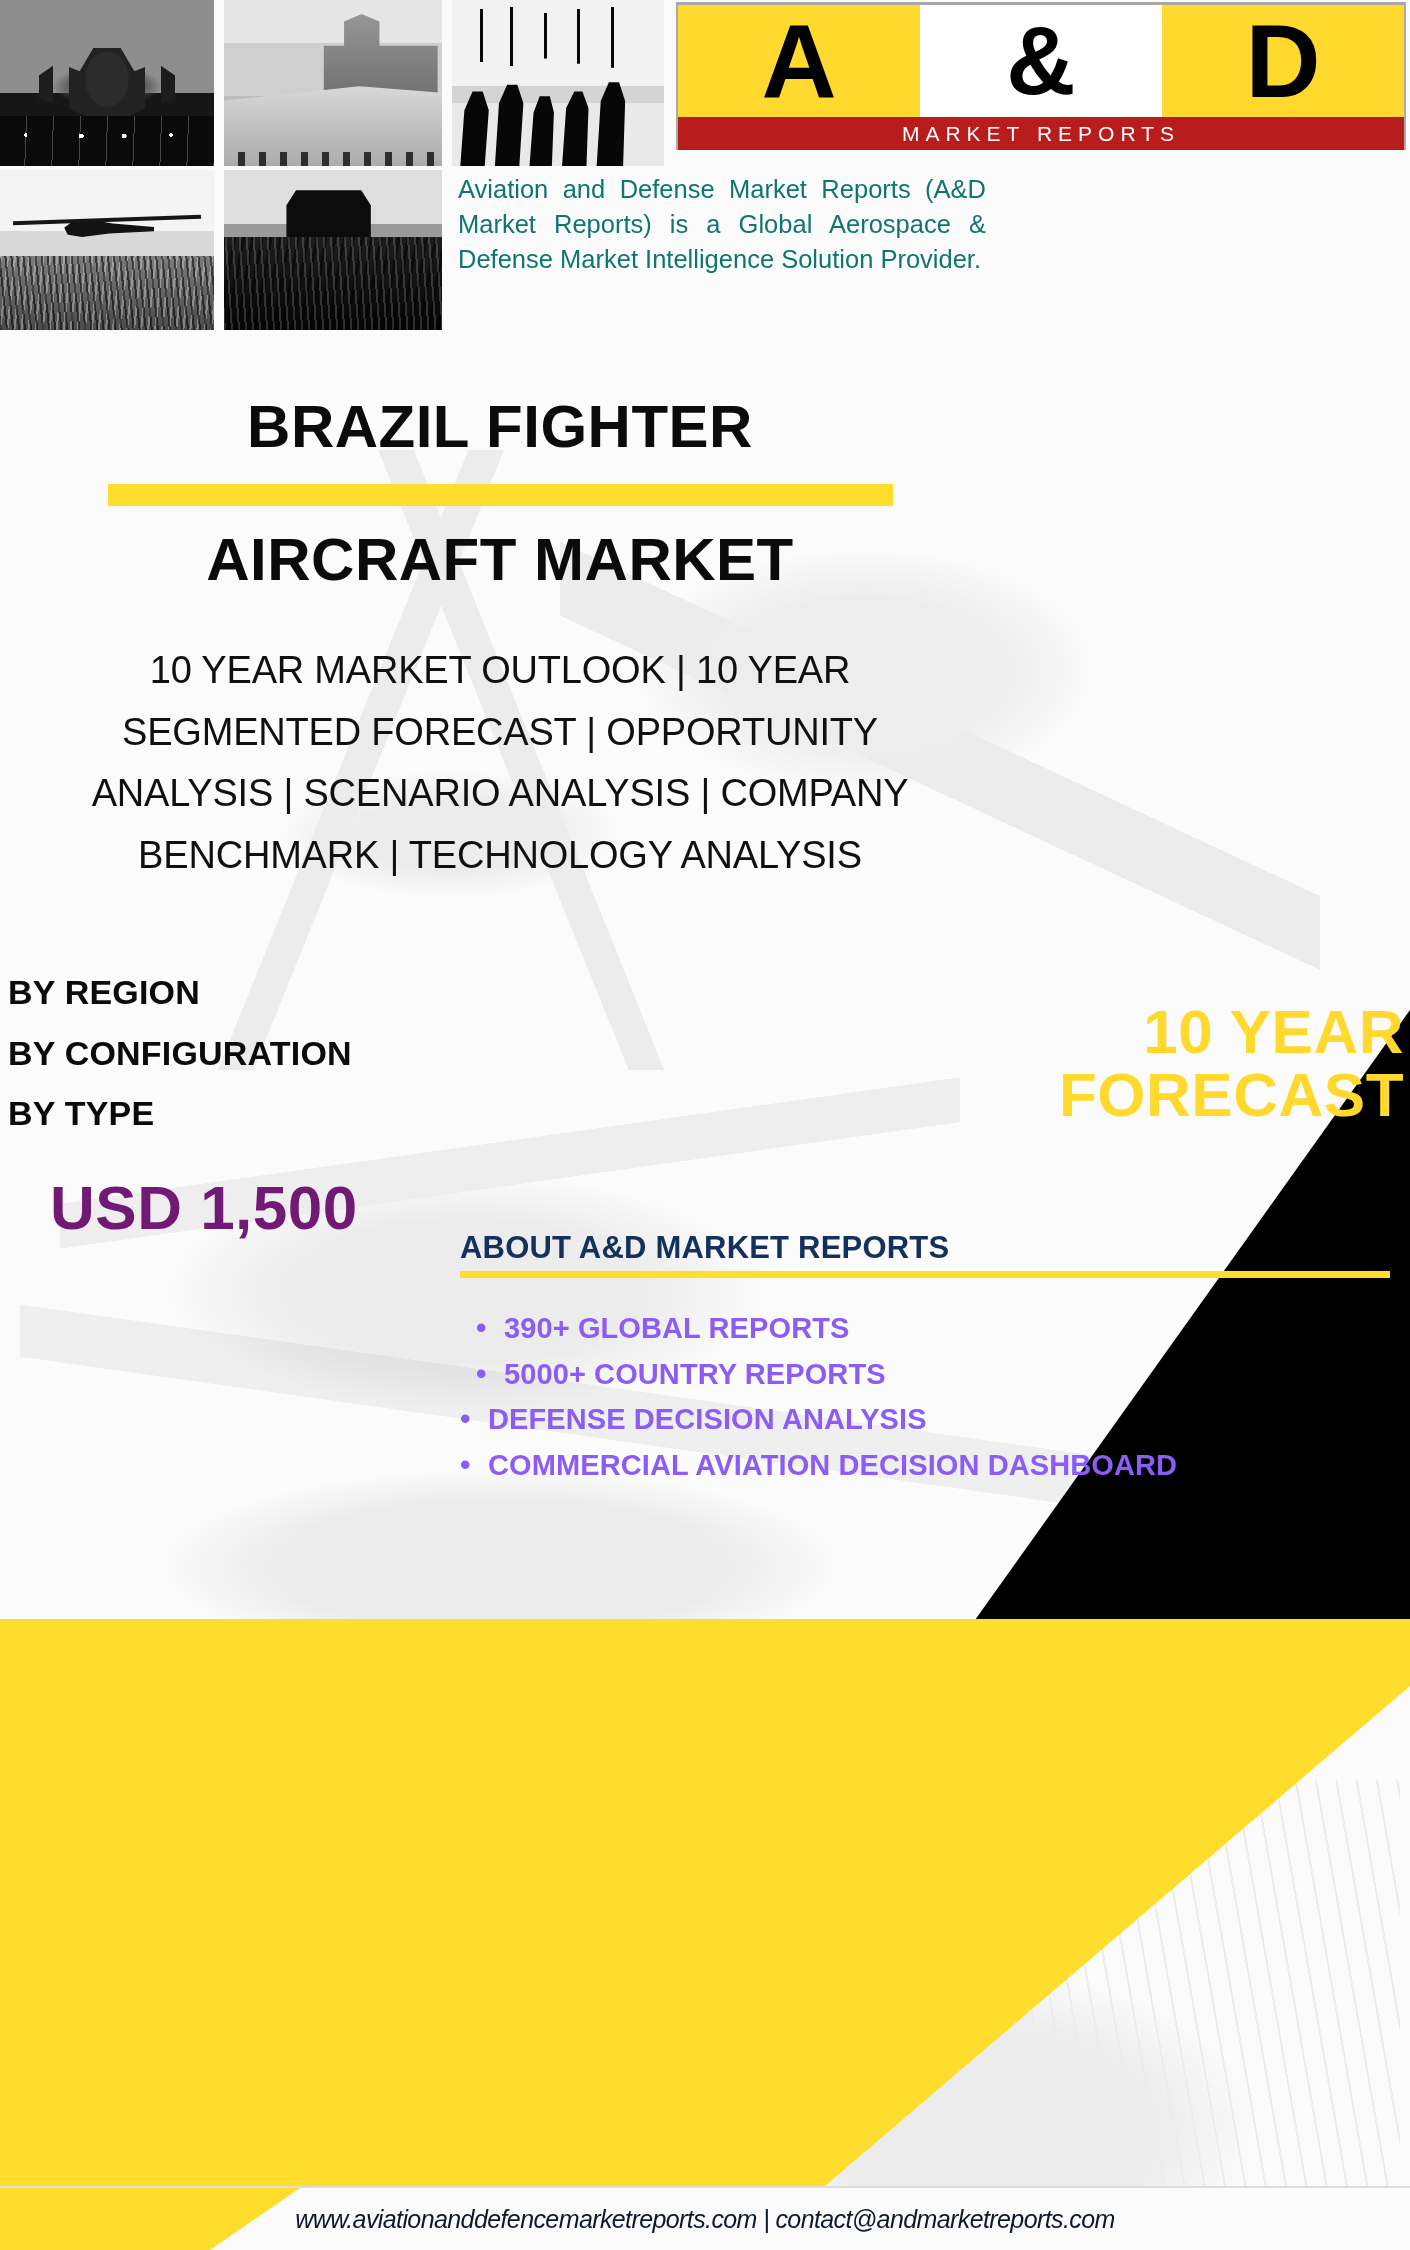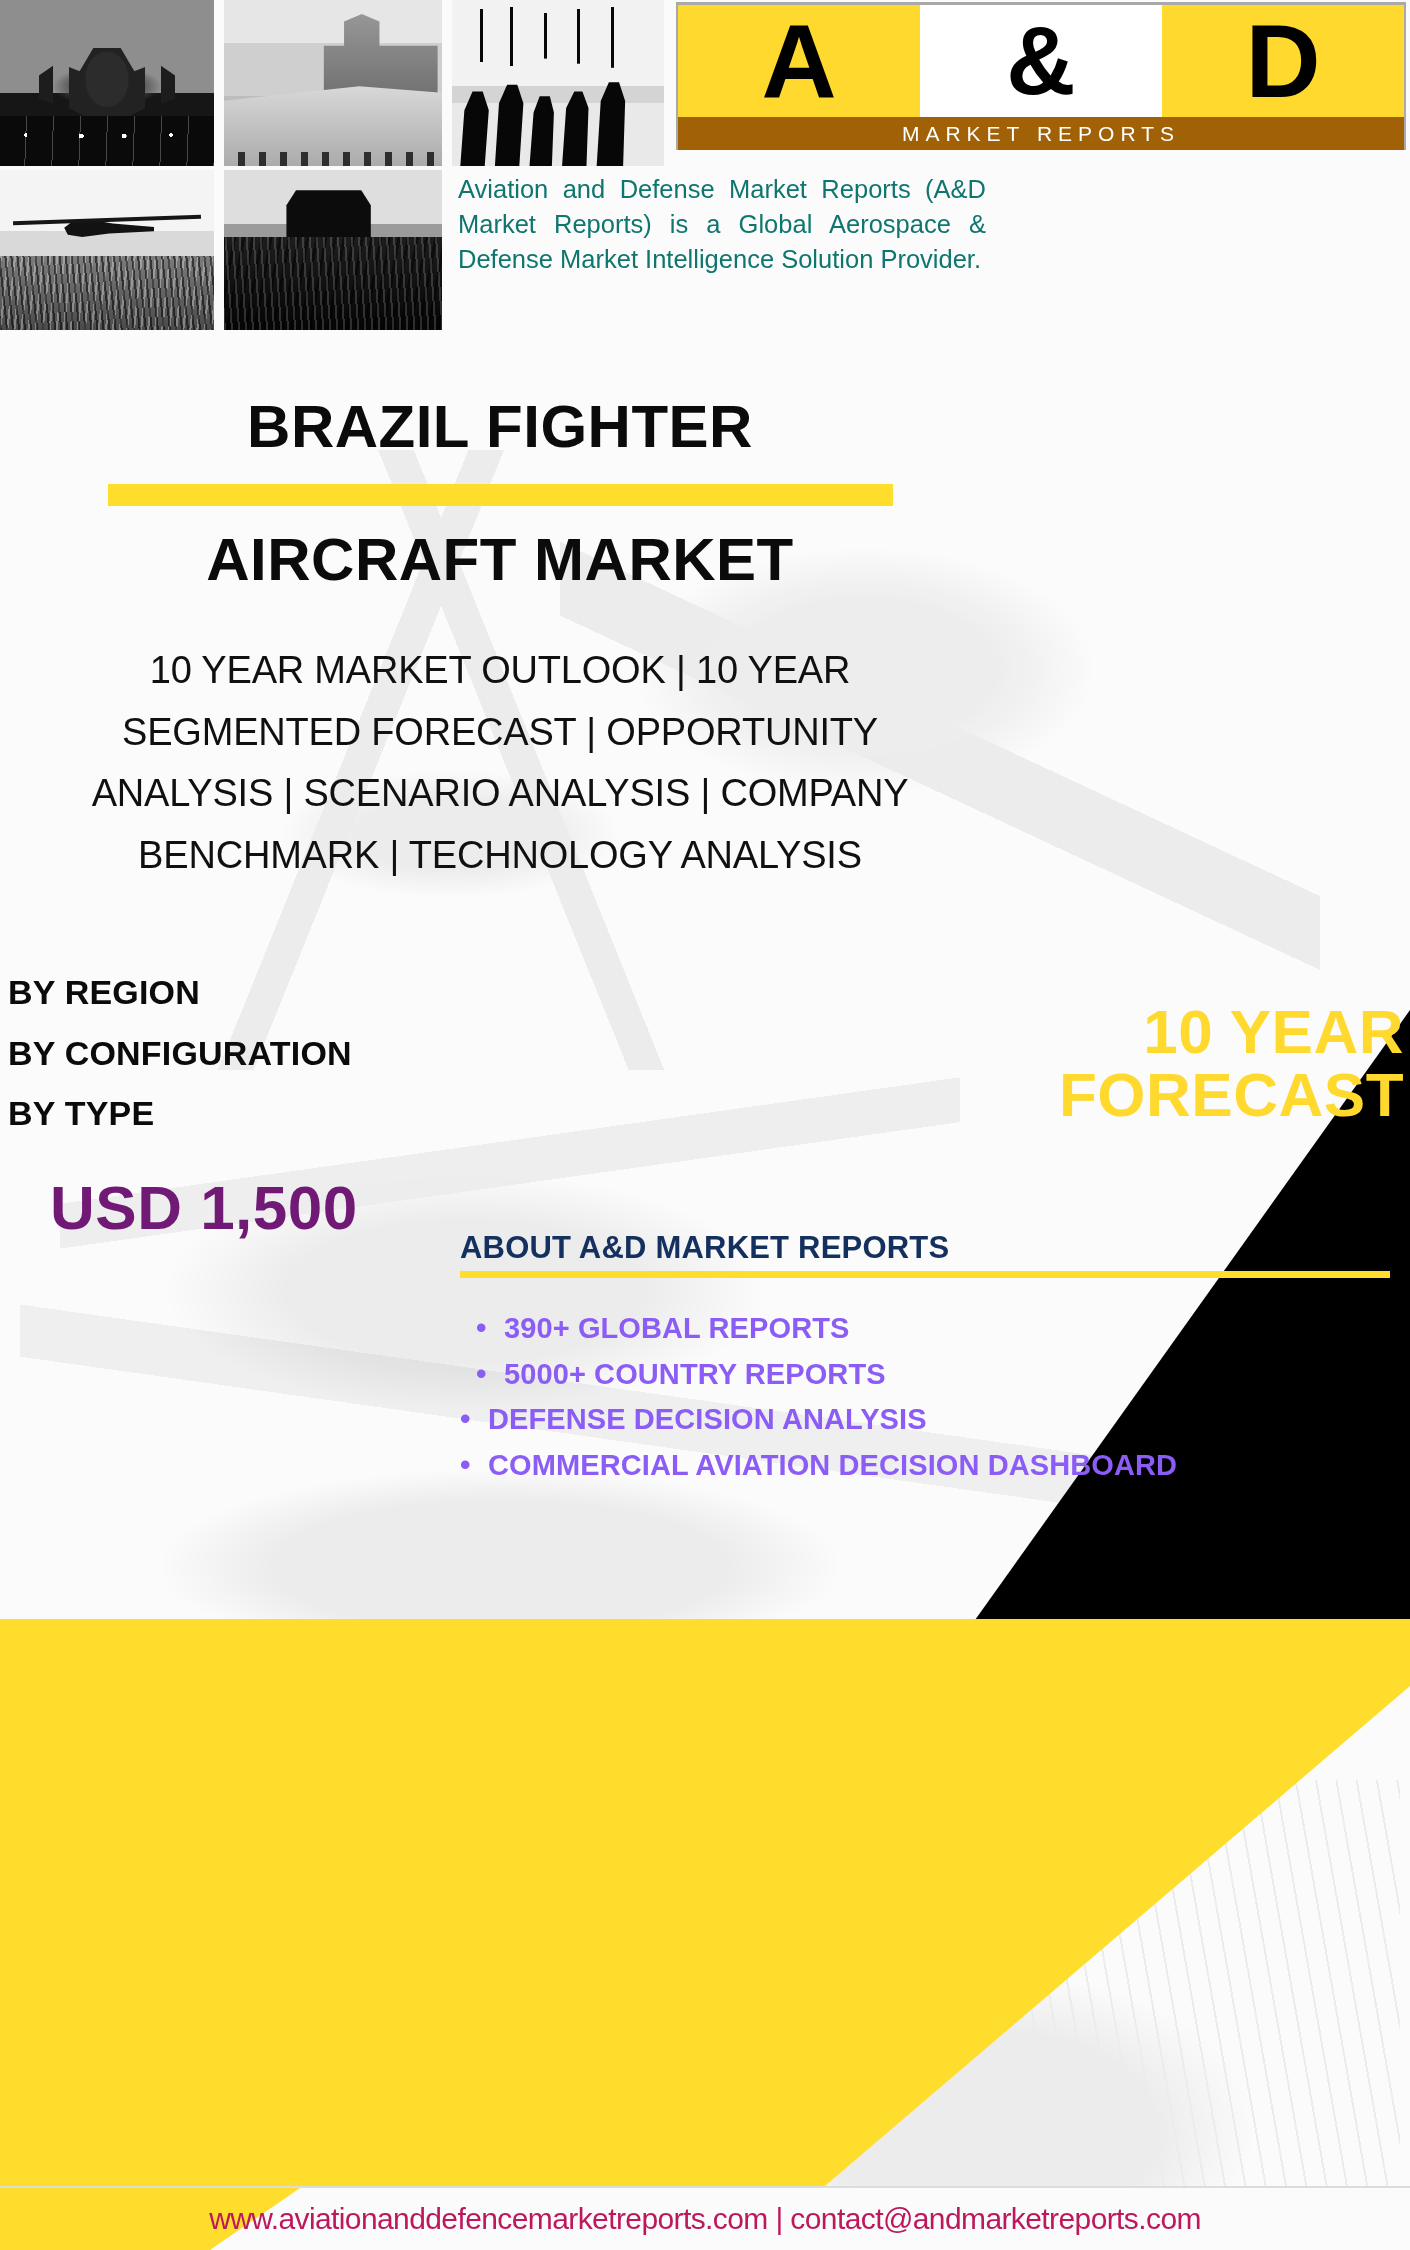--- a/index.html
+++ b/index.html
@@ -145,21 +145,21 @@
   
   .logo{ position:absolute; left:676px; top:2px; width:730px; height:148px;
          background:#a9a9a9; padding:3px 2px 2px 2px; }
   .logo-top{ display:flex; height:112px; }
   .logo-cell{ flex:1; display:flex; align-items:center; justify-content:center;
               font-weight:700; font-size:104px; line-height:1; color:#000;
               font-family:"Liberation Sans", sans-serif; }
   .logo-cell.a{ background:#FFD92E; }
   .logo-cell.amp{ background:#ffffff; font-size:96px; }
   .logo-cell.d{ background:#FFD92E; }
-  .logo-bottom{ height:33px; background:#a16207; color:#ffffff;
+  .logo-bottom{ height:33px; background:#b91c1c; color:#ffffff;
                 display:flex; align-items:center; justify-content:center;
                 font-size:21px; letter-spacing:6px; font-weight:400; }
 
   
   .desc{ position:absolute; left:458px; top:172px; width:528px;
          font-size:25.5px; line-height:1.38; color:#0f766e;
          text-align:justify; text-align-last:left; }
 
   
   .title-wrap{ position:absolute; left:0; top:395px; width:1000px; z-index:4; text-align:center; }
@@ -199,22 +199,22 @@
   .about-list{ margin-top:32px; list-style:none; }
   .about-list li{ position:relative; font-size:29px; font-weight:700; color:#8b5cf6;
                   line-height:1.3; padding-left:44px; margin-bottom:8px;
                   letter-spacing:.1px; }
   .about-list li::before{ content:"•"; position:absolute; left:16px; top:-2px; font-size:30px; }
   .about-list li.wide{ margin-left:-16px; }
 
   
   .footer{ position:absolute; left:0; bottom:0; width:1410px; height:62px; z-index:7;
            display:flex; align-items:center; justify-content:center; }
-  .footer-text{ font-size:30px; color:#be185d; letter-spacing:-0.6px;
-                font-family:"Liberation Sans", sans-serif; }
+  .footer-text{ font-size:25px; color:#0f172a; letter-spacing:-0.6px;
+                font-family:"Liberation Sans", sans-serif;font-style:italic; }
   .footer-rule{ position:absolute; left:0; bottom:62px; width:1410px; height:2px;
                 background:#dcdcdc; z-index:7; }
 </style>
 </head>
 <body>
 
 <div class="ghost-bg">
   <div class="g g1"></div>
     <div class="g g2"></div>
     <div class="g g3"></div>

